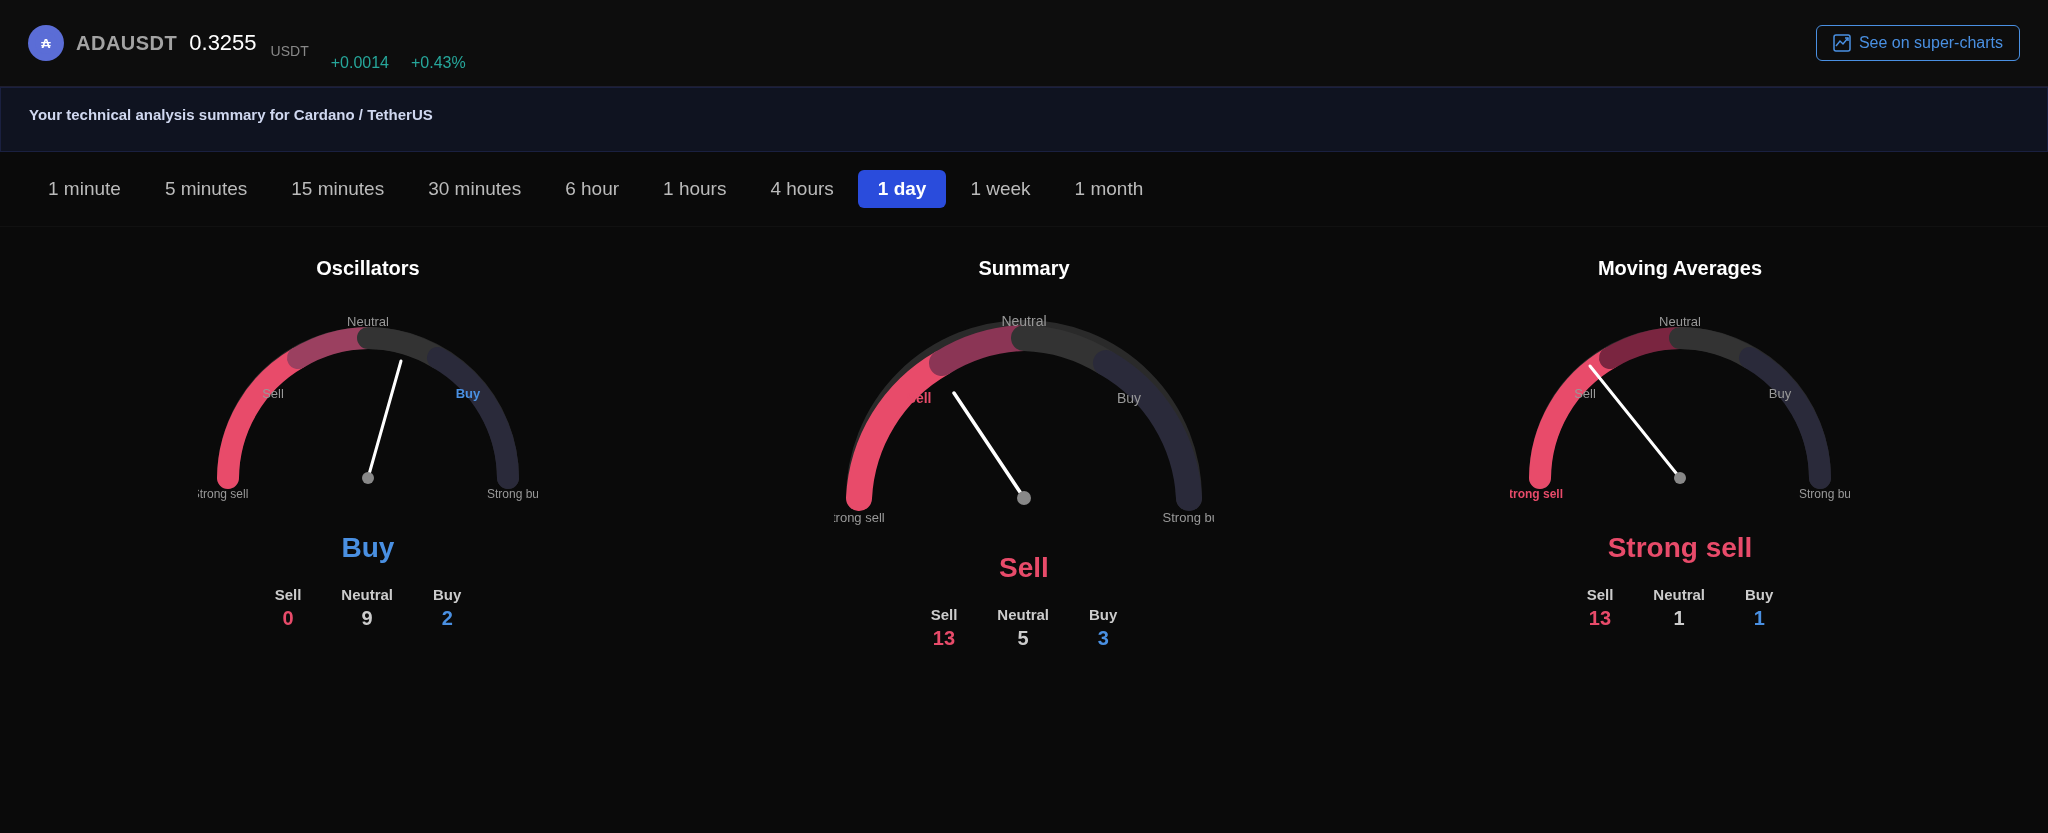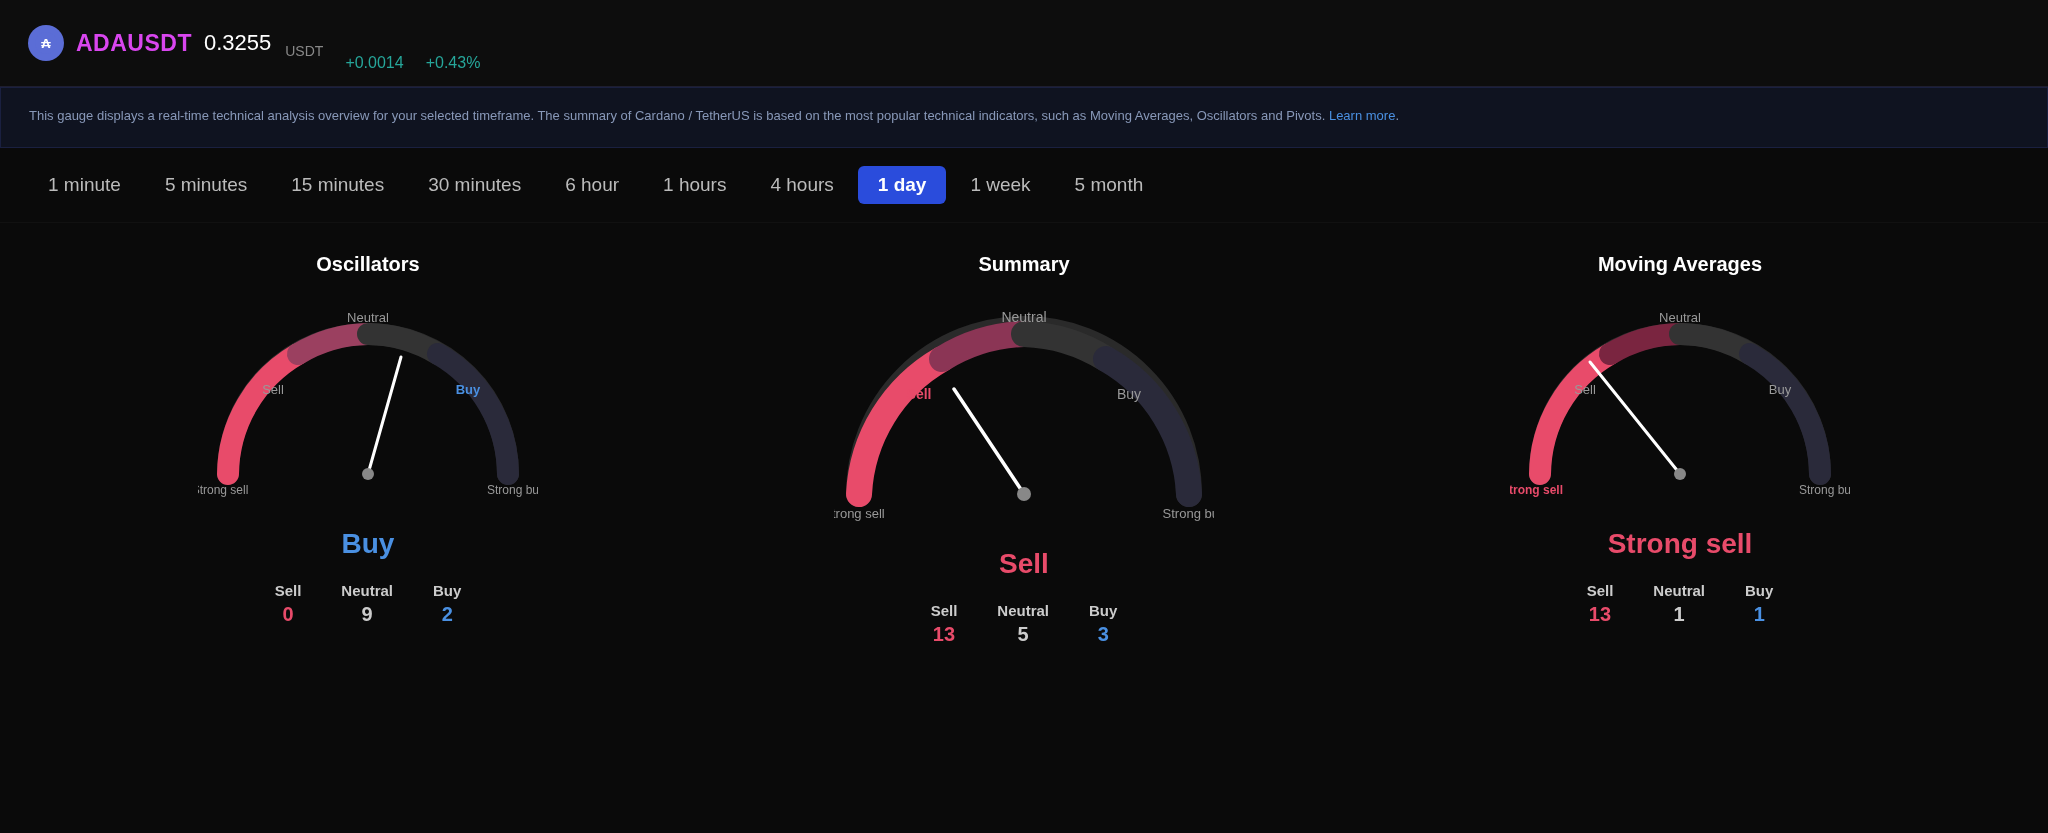--- a/index.html
+++ b/index.html
@@ -30,23 +30,23 @@
       width: 36px;
       height: 36px;
       border-radius: 50%;
       background: #5b6dd6;
       display: flex;
       align-items: center;
       justify-content: center;
       font-size: 18px;
     }
     .ticker {
-      font-size: 23px;
-      font-weight: 700;
-      color: #d946ef;
+      font-size: 20px;
+      font-weight: 700;
+      color: #a3a3a3;
       letter-spacing: 0.5px;
     }
     .price {
       font-size: 22px;
       font-weight: 400;
       color: #fff;
     }
     .price-usdt {
       font-size: 14px;
       color: #888;
@@ -191,40 +191,45 @@
         <circle cx="11" cy="11" r="11" fill="#5b6dd6"></circle>
         <text x="11" y="16" text-anchor="middle" fill="white" font-size="13" font-weight="bold">₳</text>
       </svg>
     </div>
     <span class="ticker">ADAUSDT</span>
     <span class="price">0.3255</span>
     <span class="price-usdt">USDT</span>
     <span class="price-change">+0.0014</span>
     <span class="price-change">+0.43%</span>
   </div>
+  <button class="super-charts-btn">
+    <svg width="18" height="18" viewBox="0 0 18 18" fill="none">
+      <rect x="1" y="1" width="16" height="16" rx="2" stroke="#4a90e2" stroke-width="1.5" fill="none"></rect>
+      <polyline points="3,12 7,7 10,10 15,4" stroke="#4a90e2" stroke-width="1.5" fill="none"></polyline>
+      <polyline points="12,4 15,4 15,7" stroke="#4a90e2" stroke-width="1.5" fill="none"></polyline>
+    </svg>
+    <span>See on super-charts</span>
+  </button>
 </div>
 
 <div class="info-banner">
-  <div class="info-desc">
-    This gauge displays a real-time technical analysis overview for your selected timeframe. The summary of Cardano / TetherUS is based on the most popular technical indicators, such as Moving Averages, Oscillators and Pivots.
-    <a href="#">Learn more</a>.
-  </div>
+  <div class="info-title">Your technical analysis summary for Cardano / TetherUS</div>
 </div>
 
 <div class="timeframe-bar">
 <button class="tf-tab">1 minute</button>
     <button class="tf-tab">5 minutes</button>
     <button class="tf-tab">15 minutes</button>
     <button class="tf-tab">30 minutes</button>
     <button class="tf-tab">6 hour</button>
     <button class="tf-tab">1 hours</button>
     <button class="tf-tab">4 hours</button>
     <button class="tf-tab active">1 day</button>
     <button class="tf-tab">1 week</button>
-    <button class="tf-tab">5 month</button>
+    <button class="tf-tab">1 month</button>
   </div>
 
 <div class="gauges-section">
 
   <div class="gauge-panel">
     <div class="gauge-title">Oscillators</div>
     <div class="gauge-container" style="position:relative;">
       <svg width="340" height="220" viewBox="0 0 340 220">
 
         <path d="M 30 180 A 140 140 0 0 1 310 180" fill="none" stroke="#2a2a2a" stroke-width="22" stroke-linecap="round"></path>

